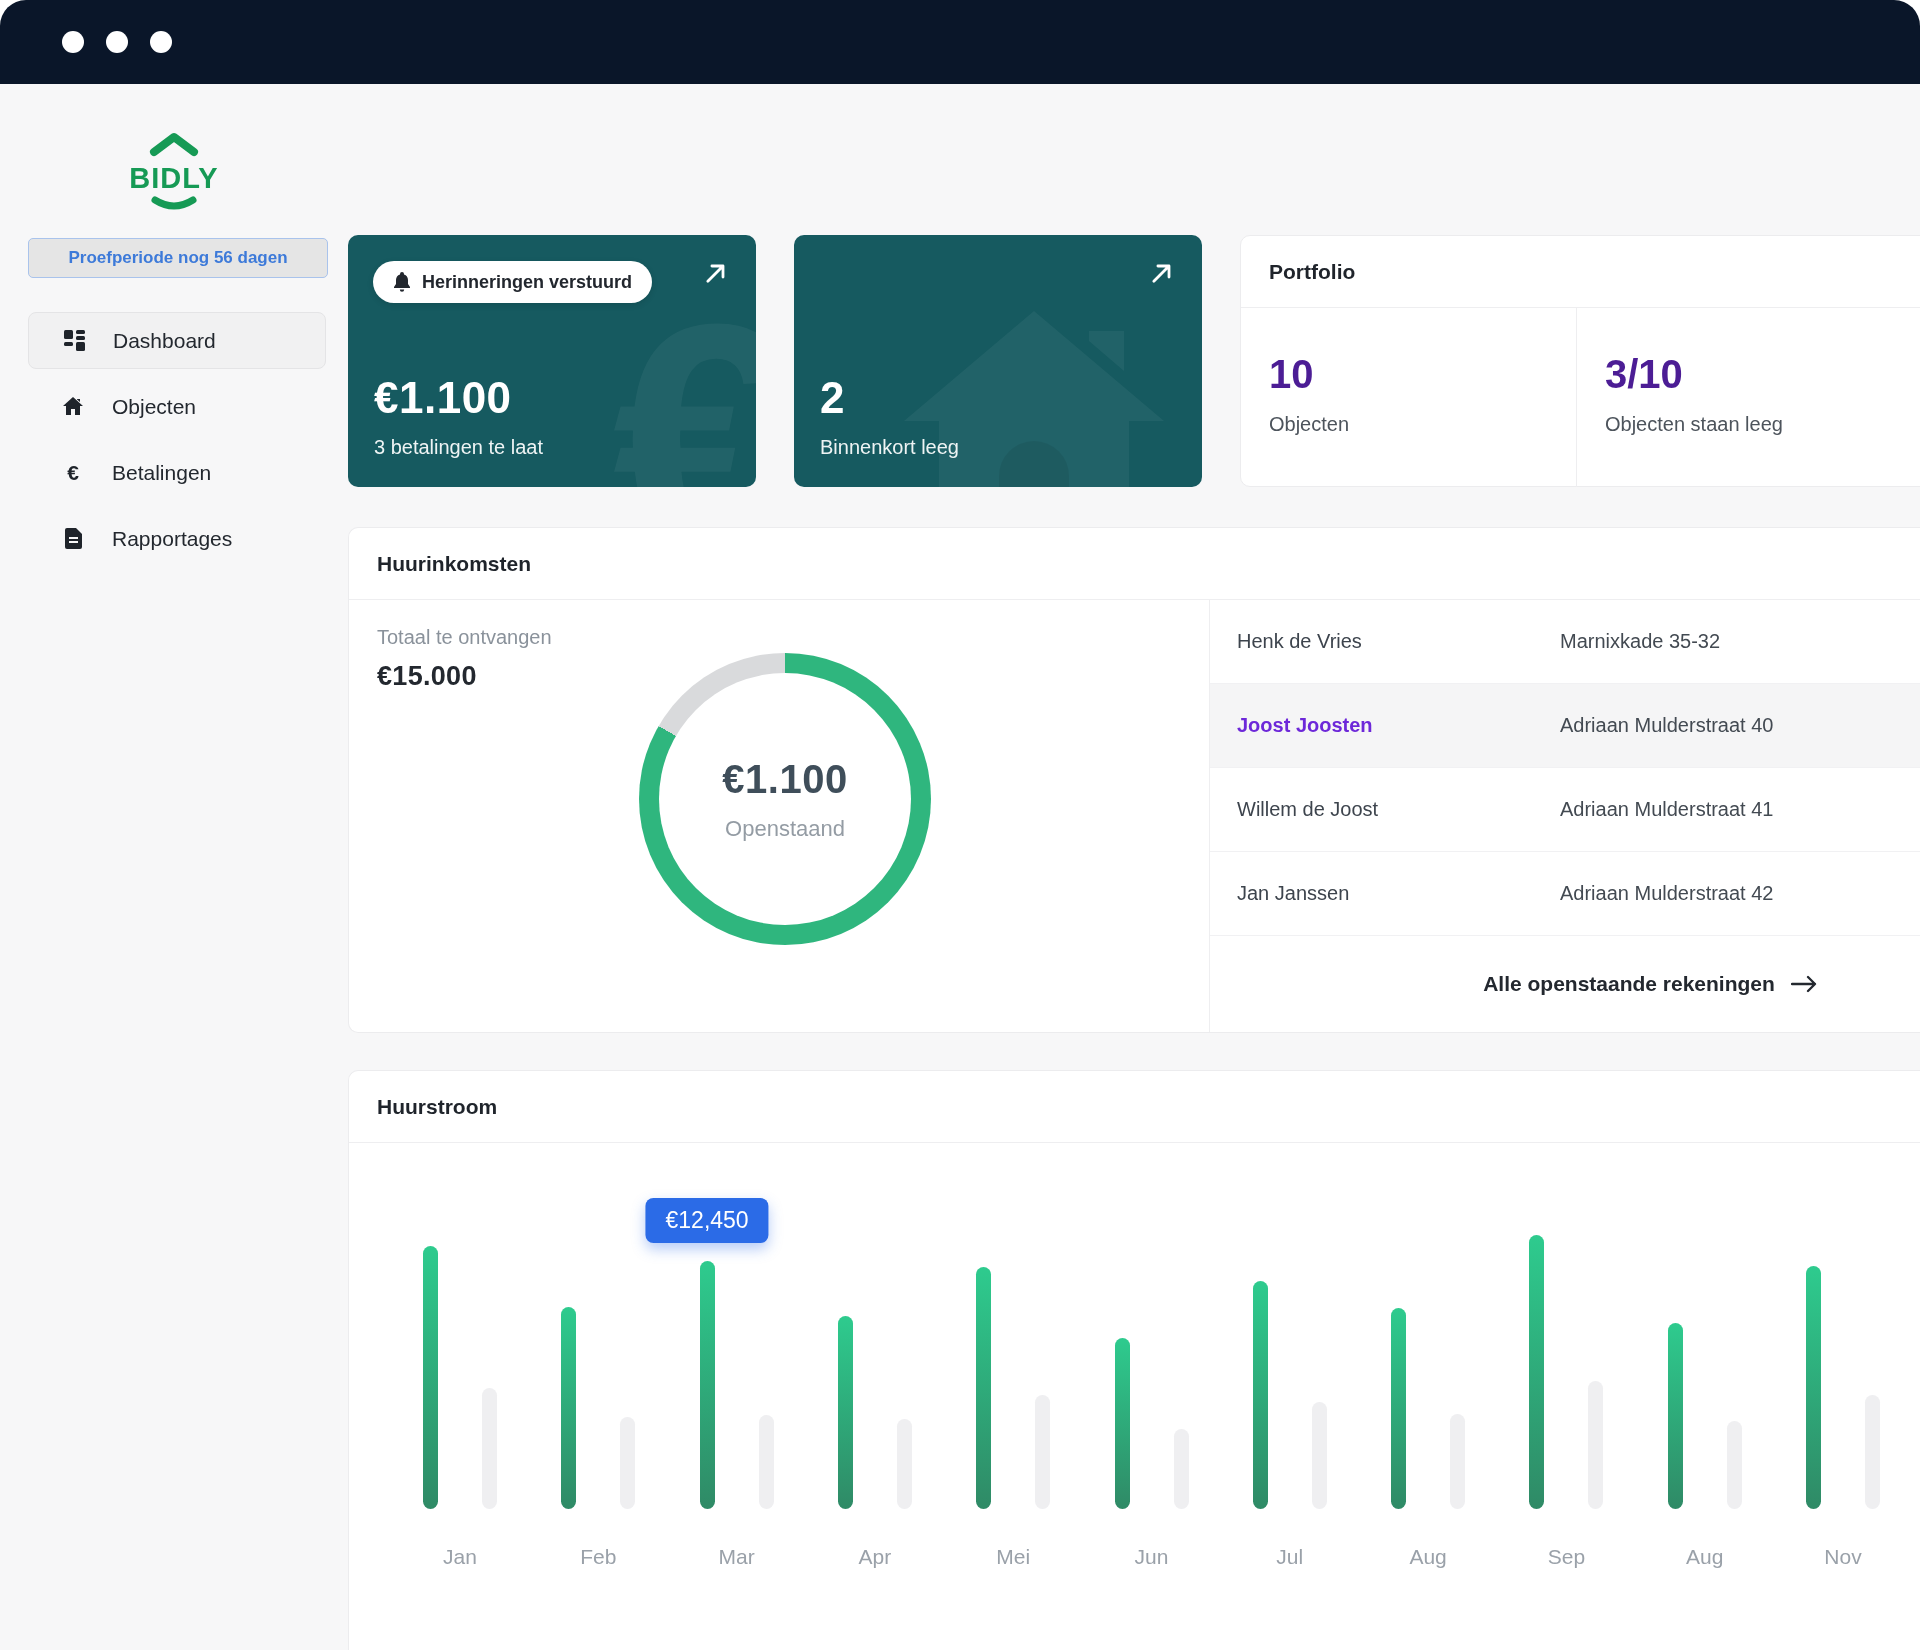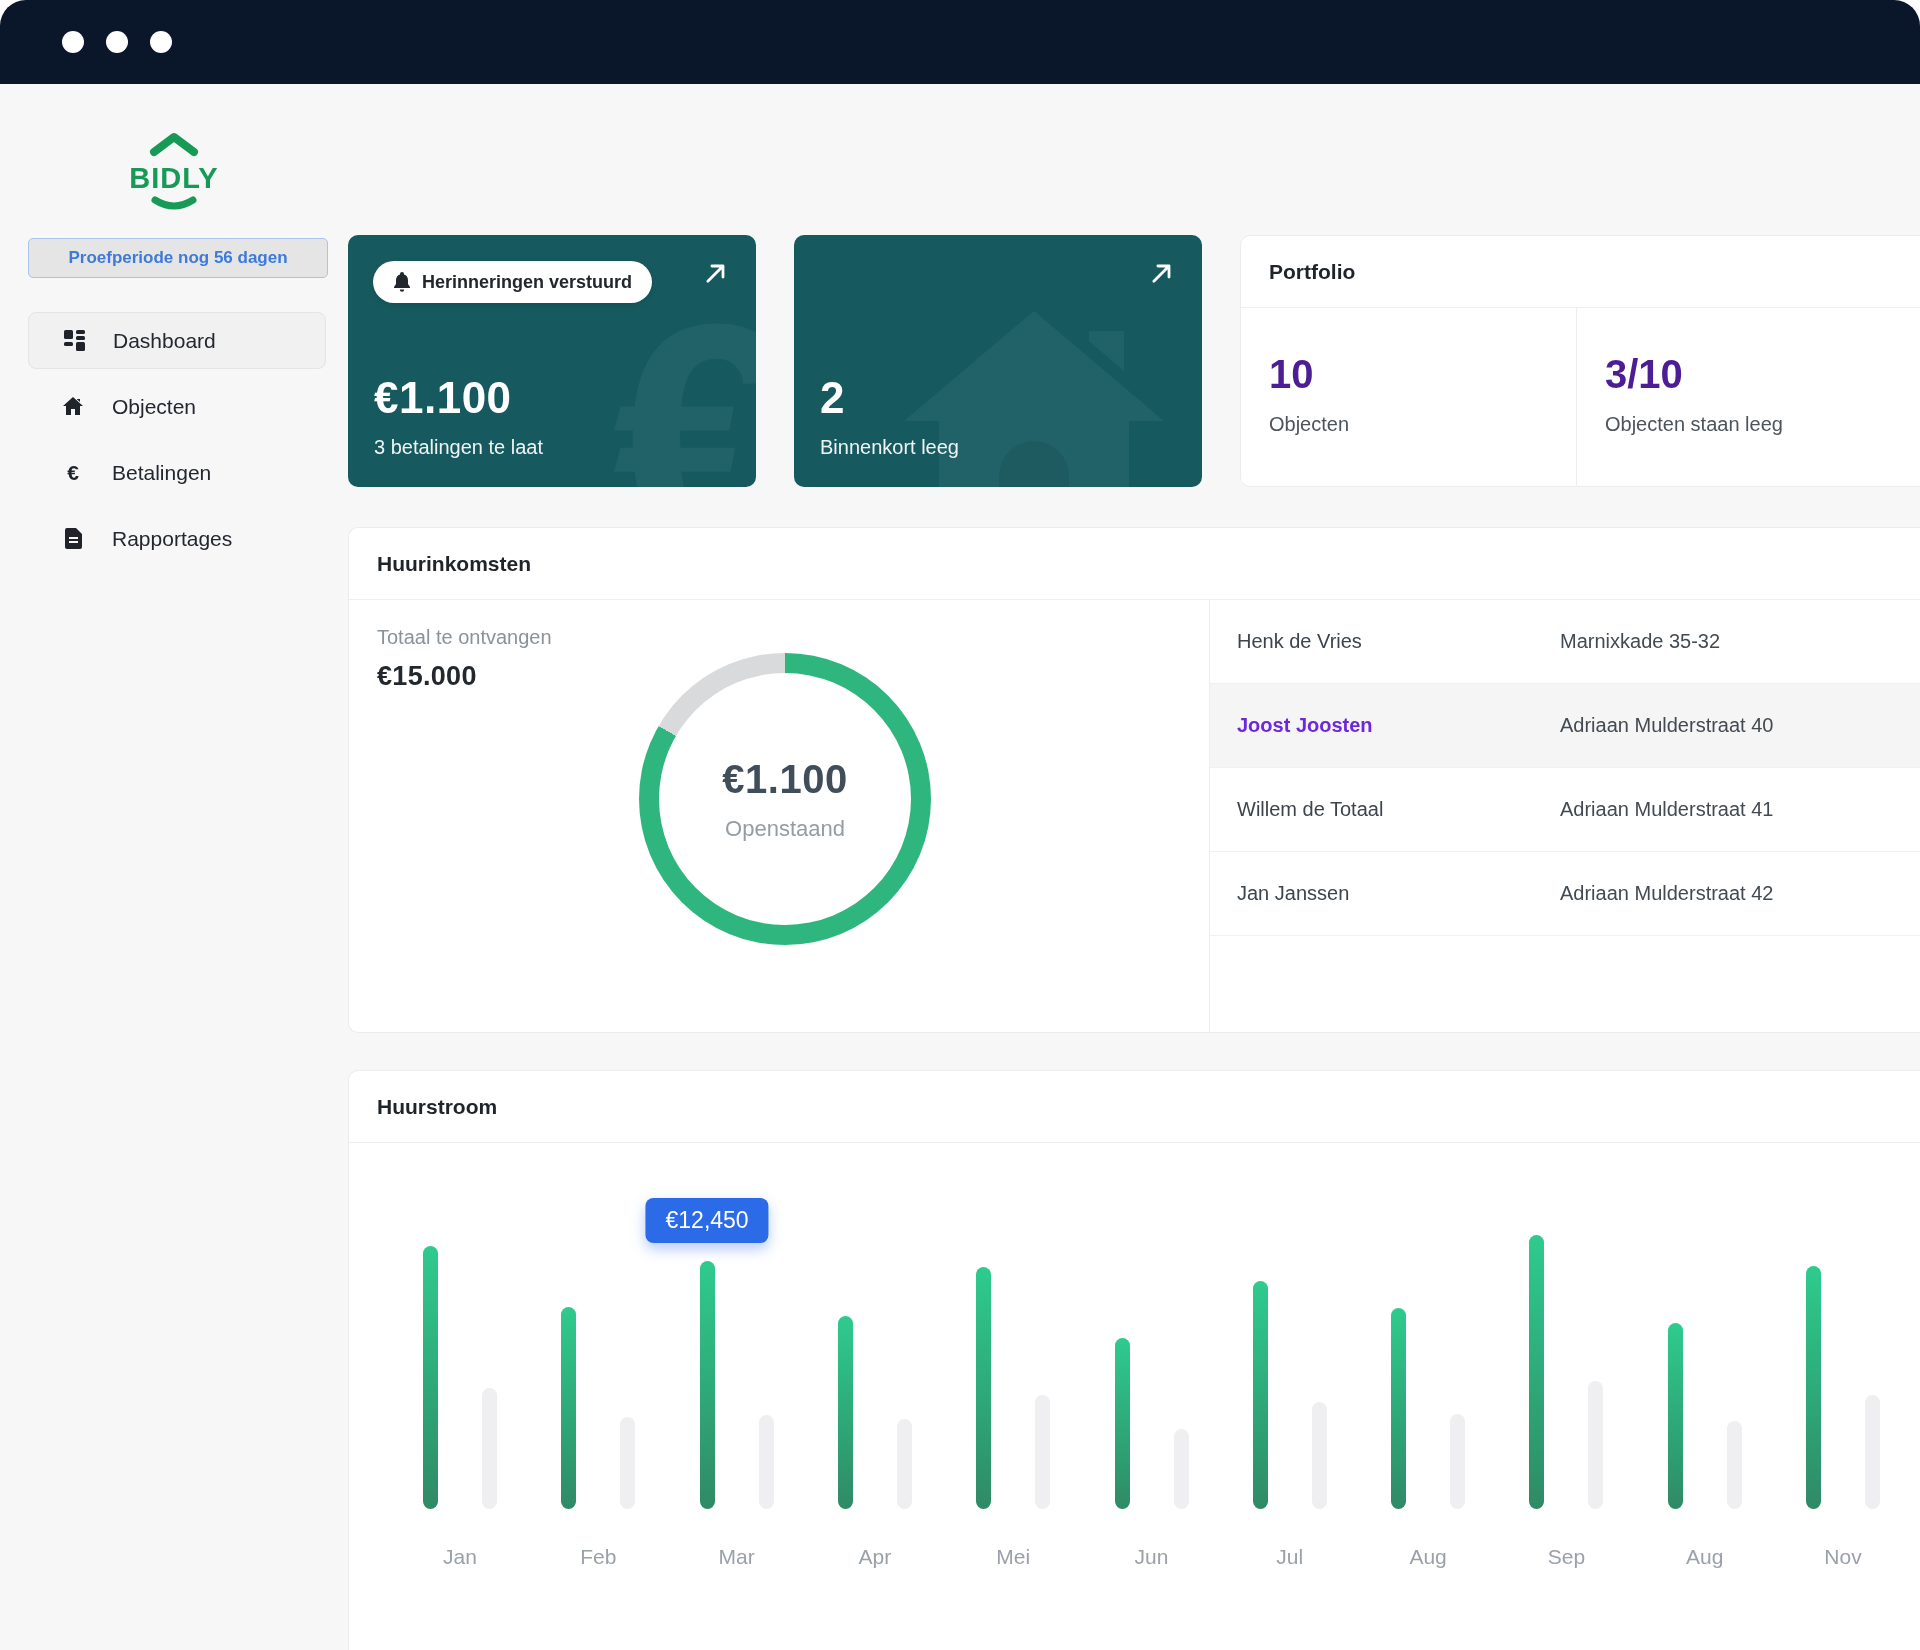--- a/index.html
+++ b/index.html
@@ -216,28 +216,36 @@
             <div id="tenant-rows">
                 <div class="tenant-row">
                   <div class="tenant-name">Henk de Vries</div>
                   <div class="tenant-addr">Marnixkade 35-32</div>
                 </div>
                 <div class="tenant-row hl">
                   <div class="tenant-name">Joost Joosten</div>
                   <div class="tenant-addr">Adriaan Mulderstraat 40</div>
                 </div>
                 <div class="tenant-row">
-                  <div class="tenant-name">Willem de Totaal</div>
+                  <div class="tenant-name">Willem de Joost</div>
                   <div class="tenant-addr">Adriaan Mulderstraat 41</div>
                 </div>
                 <div class="tenant-row">
                   <div class="tenant-name">Jan Janssen</div>
                   <div class="tenant-addr">Adriaan Mulderstraat 42</div>
                 </div>
               </div>
+            <div class="income-footer">
+              <div class="all-link">
+                <span>Alle openstaande rekeningen</span>
+                <svg width="26" height="18" viewBox="0 0 26 18">
+                  <path d="M1 9 H24 M17 2 L24 9 L17 16" stroke="#23282f" stroke-width="2.3" fill="none" stroke-linecap="round" stroke-linejoin="round"></path>
+                </svg>
+              </div>
+            </div>
           </div>
         </div>
       </div>
 
       <div class="stream-card">
         <div class="card-header">Huurstroom</div>
         <div class="chart" id="stream-chart">
             <div class="bar green" style="left: 74px; top: 103px; height: 263px;"></div>
             <div class="bar gray" style="left: 133px; top: 245px; height: 121px;"></div>
             <div class="month-label" style="left: 51px; top: 402px;">Jan</div>

